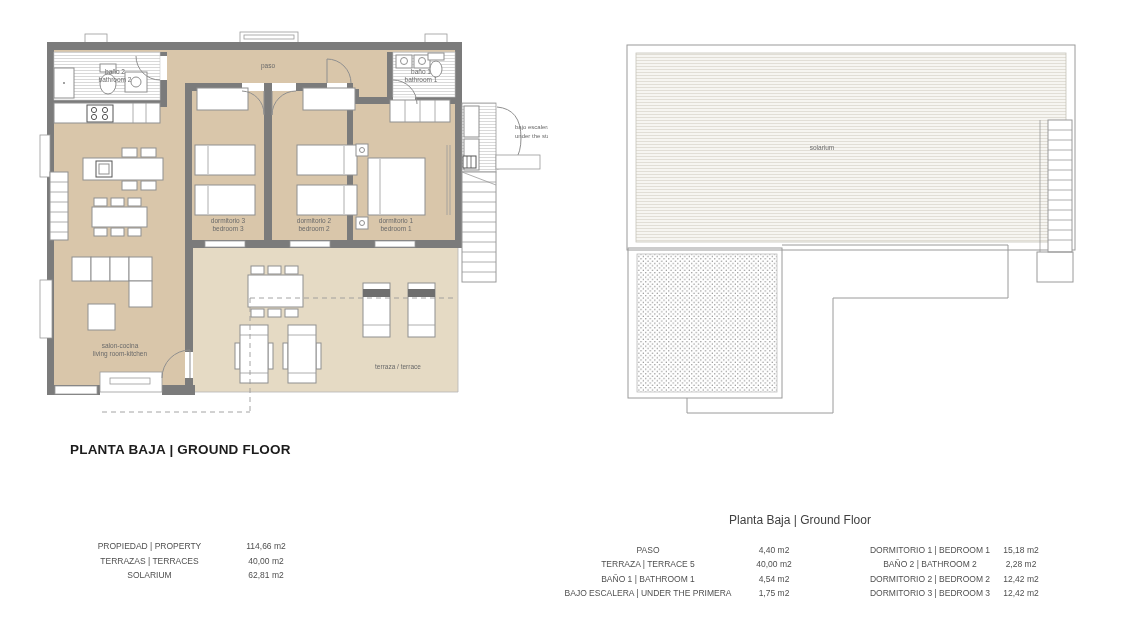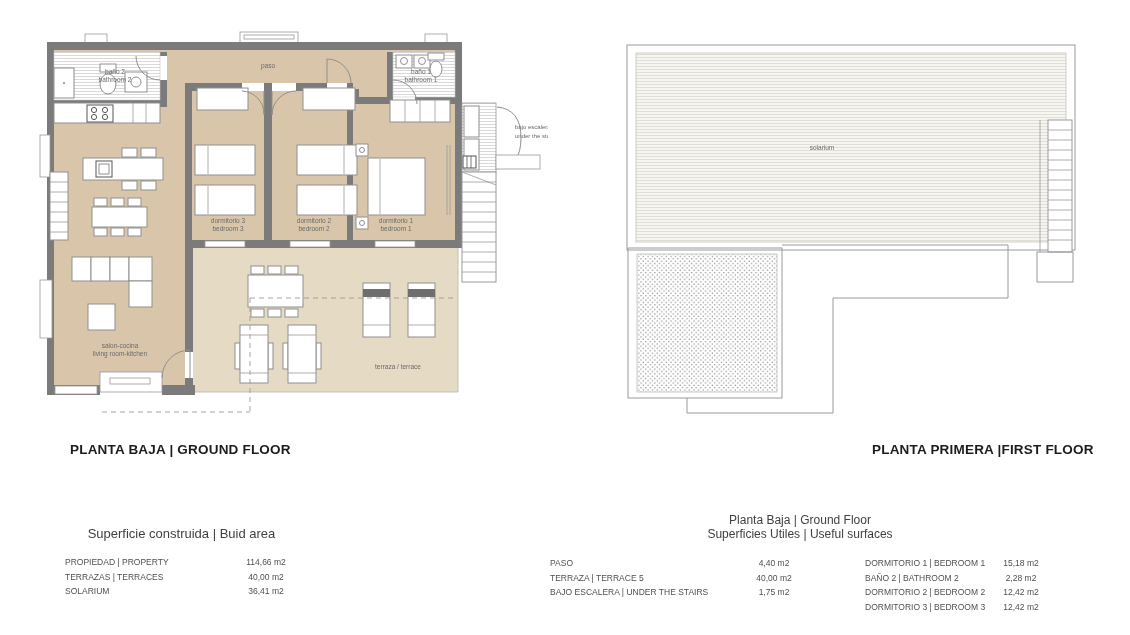--- a/index.html
+++ b/index.html
@@ -18,21 +18,21 @@
   .tl{stroke:#b5b5b5;stroke-width:0.8;fill:none;}
   .ol{fill:#ffffff;stroke:#9a9a9a;stroke-width:1;}
   .oln{fill:none;stroke:#9a9a9a;stroke-width:1;}
   .hl{stroke:#9a9a9a;stroke-width:0.8;}
   .plan-title{position:absolute;font-size:13.5px;font-weight:bold;color:#1c1c1c;
               letter-spacing:0.2px;white-space:nowrap;}
   .tbl{position:absolute;color:#4f4f4f;}
   .tbl-title{font-size:13px;color:#3f3f3f;text-align:center;line-height:16px;white-space:nowrap;}
   .tbl-rows{margin-top:13px;}
   .trow{display:flex;font-size:8.5px;line-height:14.5px;white-space:nowrap;}
-  .trow .lab{flex:1;text-align:left;}
+  .trow .lab{flex:1;text-align:center;}
   .trow .val{text-align:center;}
   .trow.bold{font-weight:bold;color:#1e1e1e;}
   #build-table{left:65px;top:526px;width:233px;}
   #build-table .val{width:64px;}
   #useful-table{left:550px;top:514px;width:500px;}
   #useful-header{font-size:12px;color:#3f3f3f;text-align:center;line-height:13.5px;white-space:nowrap;}
   #useful-cols{display:flex;margin-top:15px;}
   #useful-left{width:252px;}
   #useful-left .val{width:56px;}
   #useful-right{margin-left:63px;width:182px;}
@@ -336,57 +336,58 @@
     <g>
       <path class="oln" d="M172,215 H398 V268 H223 V383 H77 V368"></path>
     </g>
 
     <g>
       <text x="212" y="120">solarium</text>
     </g>
   </svg>
 
   <div class="plan-title" style="left:70px;top:442px;">PLANTA BAJA | GROUND FLOOR</div>
-  <div class="plan-title" style="left:872px;top:442px;">PLANTA PRIMERA |FIRST FLOOR</div>
 
   <div id="build-table" class="tbl">
-    <div class="tbl-title">Superficie construida | Buid area</div>
     <div class="tbl-rows">
       <div class="trow">
         <span class="lab">PROPIEDAD | PROPERTY</span>
         <span class="val">114,66 m2</span>
       </div>
       <div class="trow">
         <span class="lab">TERRAZAS | TERRACES</span>
         <span class="val">40,00 m2</span>
       </div>
       <div class="trow">
         <span class="lab">SOLARIUM</span>
-        <span class="val">36,41 m2</span>
+        <span class="val">62,81 m2</span>
       </div>
     </div>
   </div>
 
   <div id="useful-table" class="tbl">
     <div id="useful-header">
       <div>Planta Baja | Ground Floor</div>
-      <div>Superficies Utiles | Useful surfaces</div>
     </div>
     <div id="useful-cols">
       <div id="useful-left">
         <div class="trow">
           <span class="lab">PASO</span>
           <span class="val">4,40 m2</span>
         </div>
         <div class="trow">
           <span class="lab">TERRAZA | TERRACE 5</span>
           <span class="val">40,00 m2</span>
         </div>
         <div class="trow">
-          <span class="lab">BAJO ESCALERA | UNDER THE STAIRS</span>
+          <span class="lab">BAÑO 1 | BATHROOM 1</span>
+          <span class="val">4,54 m2</span>
+        </div>
+        <div class="trow">
+          <span class="lab">BAJO ESCALERA | UNDER THE PRIMERA</span>
           <span class="val">1,75 m2</span>
         </div>
       </div>
       <div id="useful-right">
         <div class="trow">
           <span class="lab">DORMITORIO 1 | BEDROOM 1</span>
           <span class="val">15,18 m2</span>
         </div>
         <div class="trow">
           <span class="lab">BAÑO 2 | BATHROOM 2</span>

